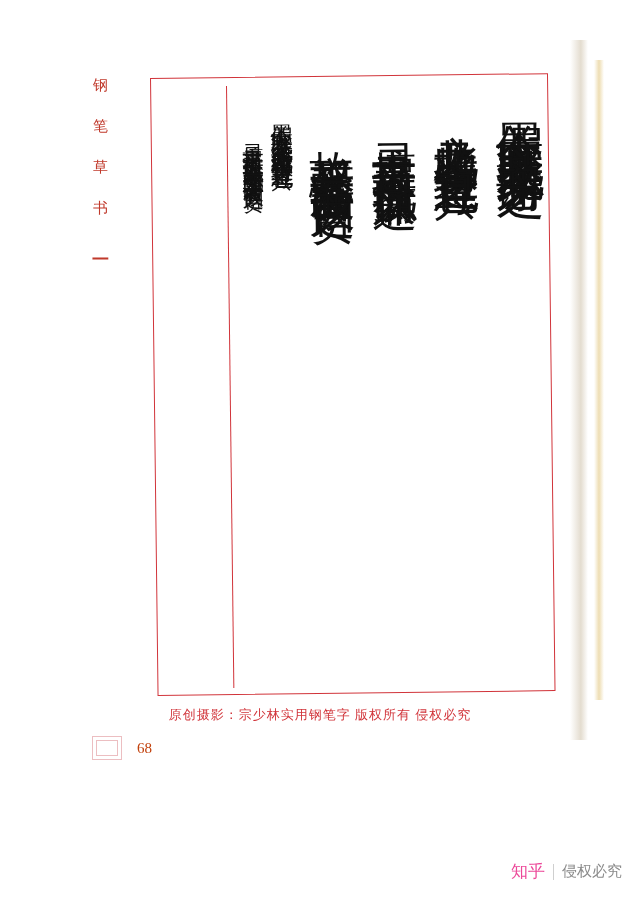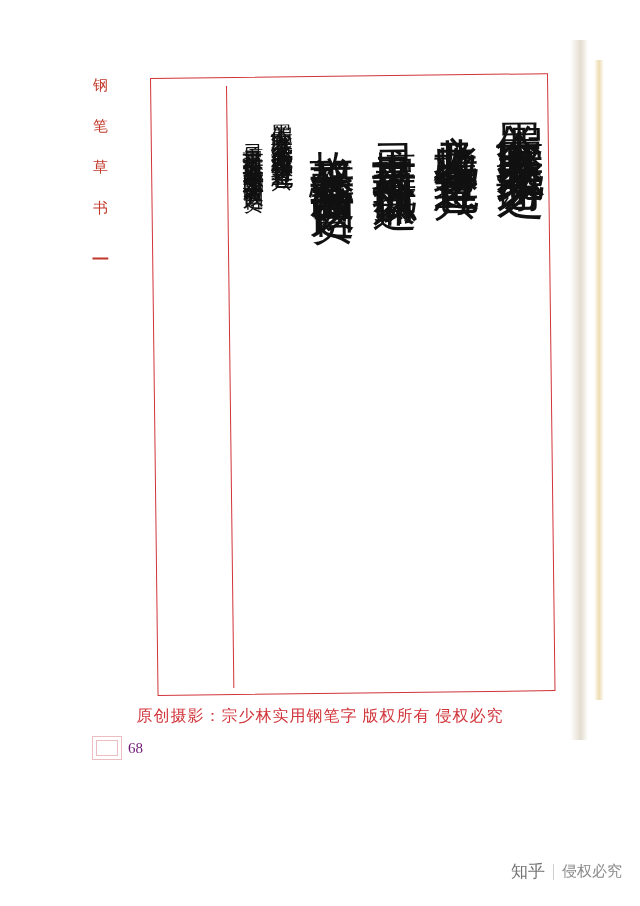--- a/index.html
+++ b/index.html
@@ -124,33 +124,33 @@
   .col.c6 { font-size: 21px; width: 28px; padding-top: 44px; letter-spacing: 2px; }
 
   
   .copyright {
     position: absolute;
     left: 0;
     top: 706px;
     width: 640px;
     text-align: center;
     font-family: "Liberation Serif", serif;
-    font-size: 16px;
+    font-size: 13px;
     color: #d1343a;
     letter-spacing: 1px;
   }
 
   
   .folio {
     position: absolute;
-    left: 128px;
+    left: 137px;
     top: 740px;
     font-family: "Liberation Serif", serif;
     font-size: 15px;
-    color: #701a75;
+    color: #c2410c;
   }
   .folio-mark {
     position: absolute;
     left: 92px;
     top: 736px;
     width: 28px;
     height: 22px;
     border: 1px solid #e6a9ad;
     opacity: .75;
   }
@@ -177,21 +177,21 @@
     display: flex;
     align-items: center;
     gap: 8px;
     color: #8a8a8a;
     font-size: 15px;
     font-family: "Liberation Sans", sans-serif;
   }
   .zhihu-logo {
     font-family: "Liberation Serif", serif;
     font-size: 17px;
-    color: #737373;
+    color: #ec4899;
     letter-spacing: 0px;
   }
   .wm-divider {
     width: 1px;
     height: 16px;
     background: #cfcfcf;
   }
 </style>
 </head>
 <body>

